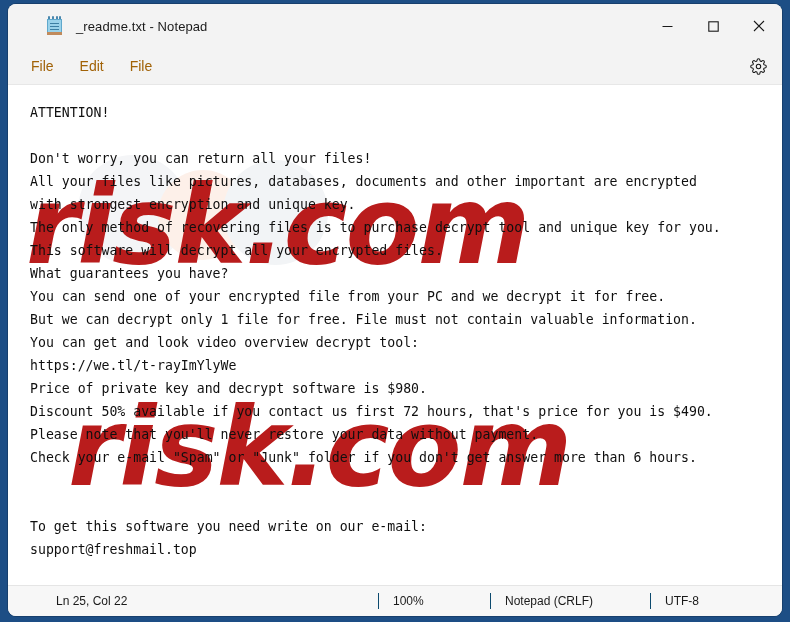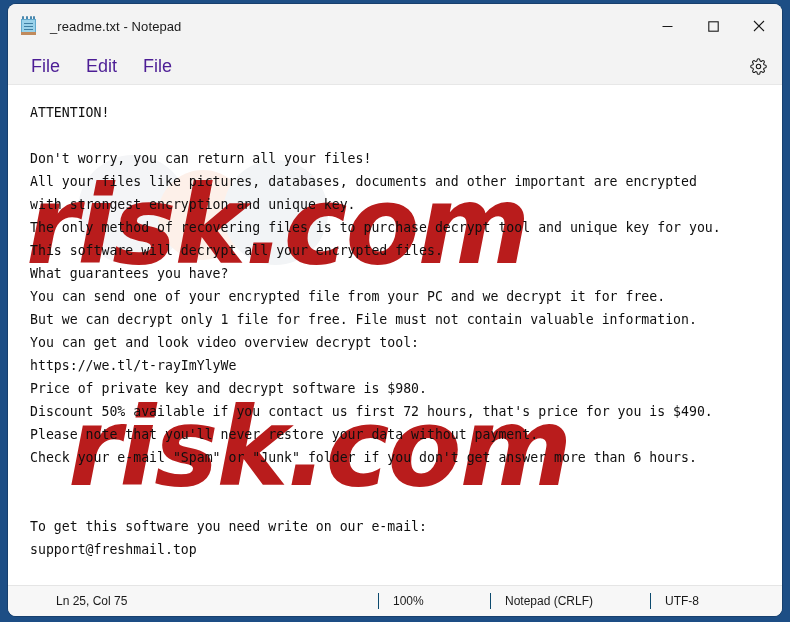--- a/index.html
+++ b/index.html
@@ -37,20 +37,21 @@
   }
 
   
   .titlebar {
     height: 44px;
     flex: 0 0 44px;
     background: #f3f3f3;
     display: flex;
     align-items: center;
     position: relative;
+    padding-left: 26px;
   }
   .app-icon {
     width: 18px;
     height: 20px;
     margin-left: 12px;
     margin-right: 12px;
     position: relative;
     flex: 0 0 auto;
   }
   .app-icon .pad {
@@ -117,22 +118,22 @@
     height: 36px;
     flex: 0 0 36px;
     background: #f3f3f3;
     display: flex;
     align-items: center;
     position: relative;
     padding-left: 10px;
     box-sizing: border-box;
   }
   .menu-item {
-    font-size: 18px;
-    color: #4c1d95;
+    font-size: 14px;
+    color: #a16207;
     padding: 5px 13px;
     border-radius: 4px;
     cursor: default;
     white-space: nowrap;
   }
   .settings-btn {
     position: absolute;
     right: 8px;
     top: 3px;
     width: 32px;
@@ -302,20 +303,20 @@
 support@freshmail.top
 
 Reserve e-mail address to contact us:
 datarestorehelp@airmail.cc
 
 Your personal ID:
 0657Usjf6xmZ1pv5qY2ekjliBAxZx9750Md3MdzVXYOuxNw1</span><span class="caret"></span></div>
     </div>
 
     <div class="statusbar">
-      <div class="st-cell st-pos">Ln 25, Col 75</div>
+      <div class="st-cell st-pos">Ln 25, Col 22</div>
       <div class="st-cell st-sep st-zoom">100%</div>
       <div class="st-cell st-sep st-eol">Notepad (CRLF)</div>
       <div class="st-cell st-sep st-enc">UTF-8</div>
     </div>
 
   </div>
 </div>
 
 </body></html>

